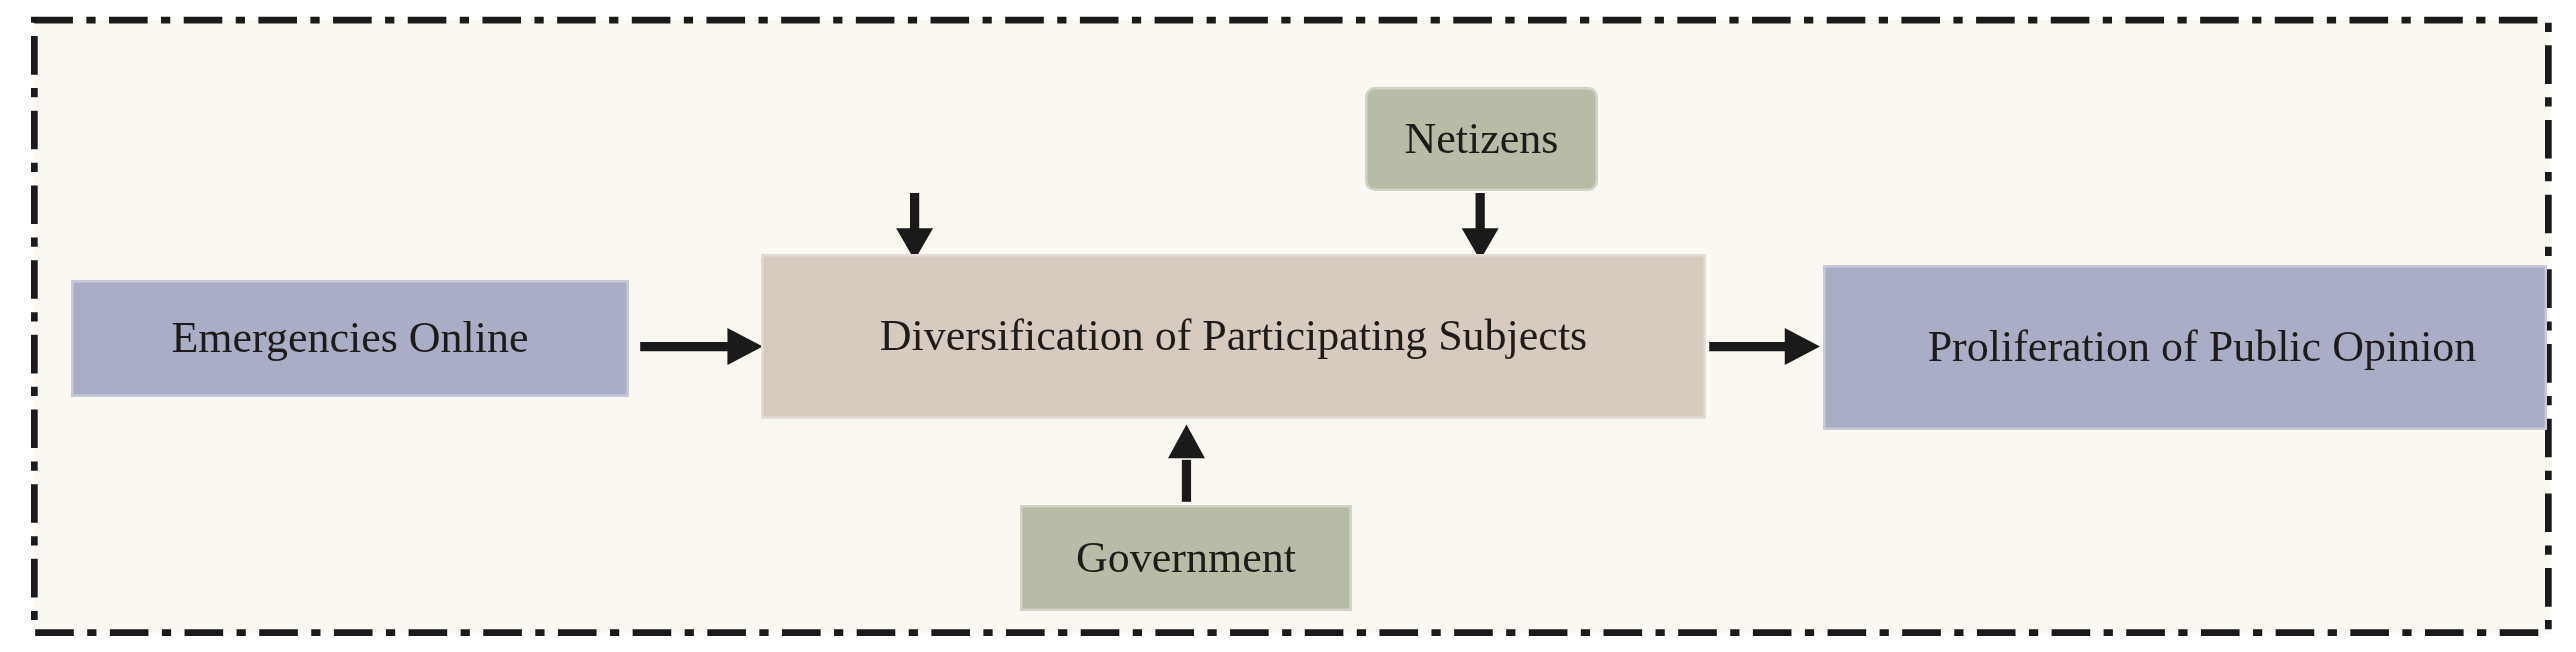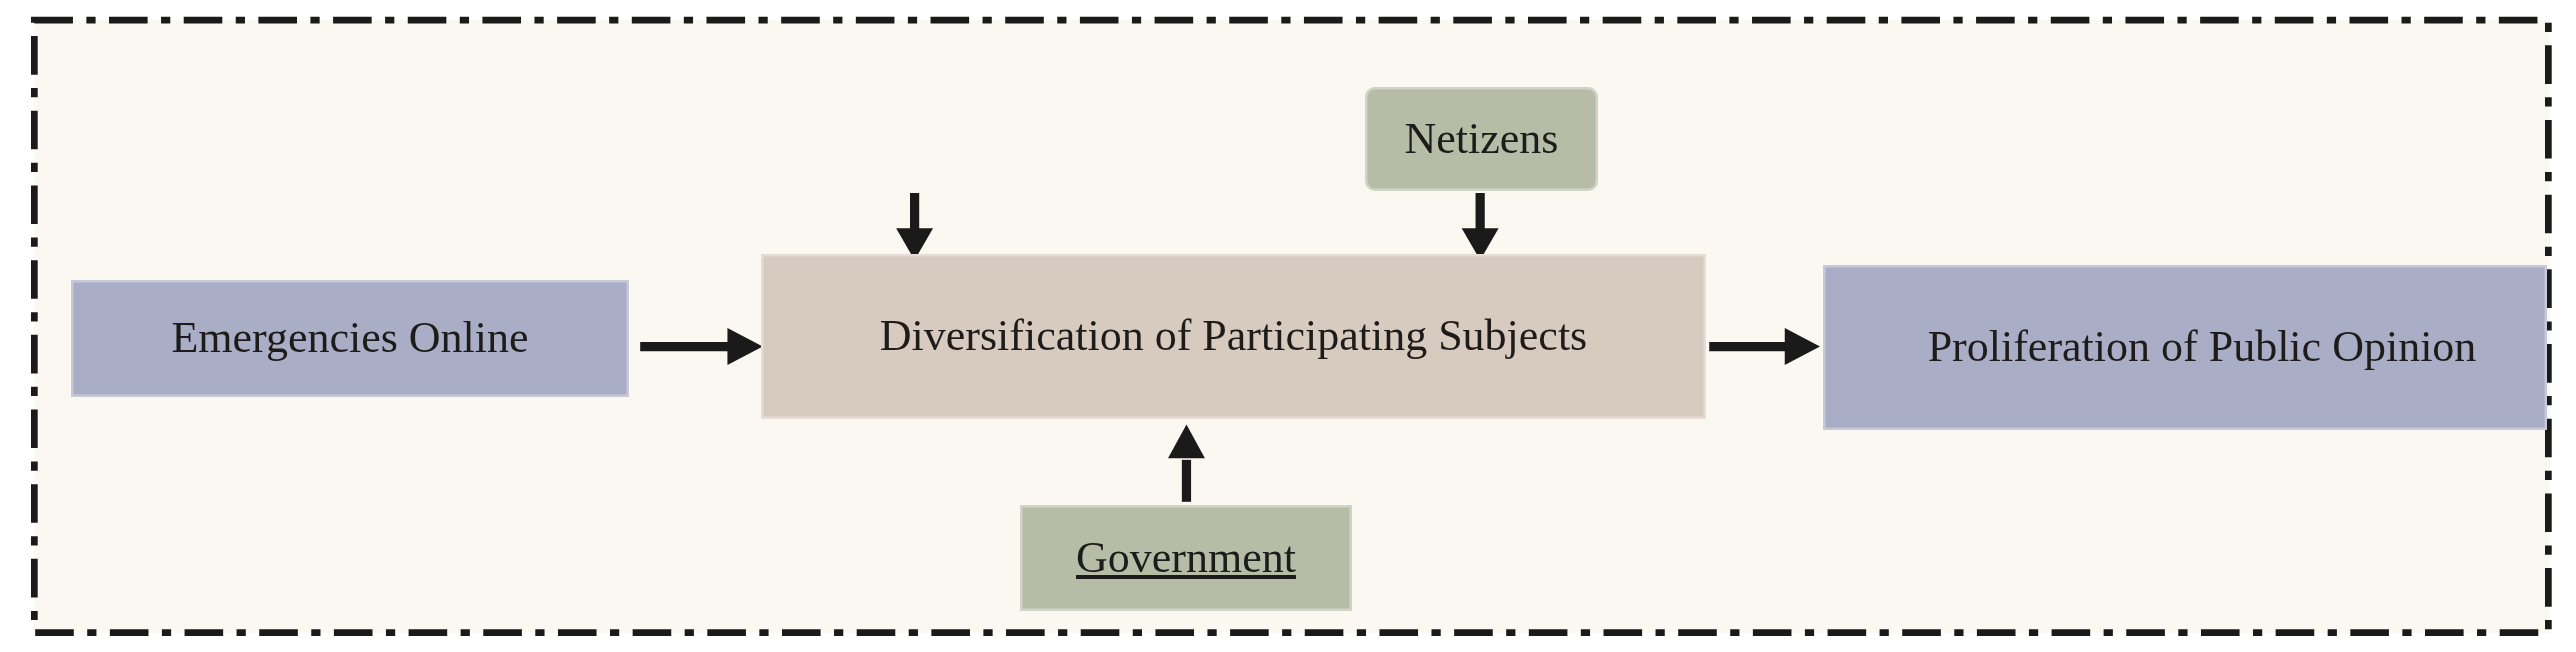--- a/index.html
+++ b/index.html
@@ -55,21 +55,21 @@
   }
   .box.io      { background: var(--input-output-box, #aaadc6); }
   .box.actor   { background: var(--actor-box, #b7bca6); }
   .box.process { background: var(--process-box, #d7cabf); }
 
   .box-emergencies    { left: 71px;   top: 280px; width: 558px;  height: 117px; }
   .box-diversification{ left: 761px;  top: 254px; width: 945px; height: 165px; }
   .box-proliferation  { left: 1823px; top: 265px; width: 690px;  height: 165px; padding-left: 34px; }
   .box-media          { left: 798px;  top: 87px; width: 233px;  height: 104px; }
   .box-netizens       { left: 1365px; top: 87px; width: 233px;  height: 104px; border-radius: 10px; }
-  .box-government     { left: 1020px; top: 505px; width: 332px;  height: 106px; text-decoration: underline; }
+  .box-government     { left: 1020px; top: 505px; width: 332px;  height: 106px; }
 </style>
 </head>
 <body>
 
 <div class="page">
 
   <div class="inner-bg"></div>
 
   <svg class="connector-layer" viewBox="0 0 3068 777">
     <rect class="dashed-border" x="40" y="24" width="2996" height="730"></rect>

